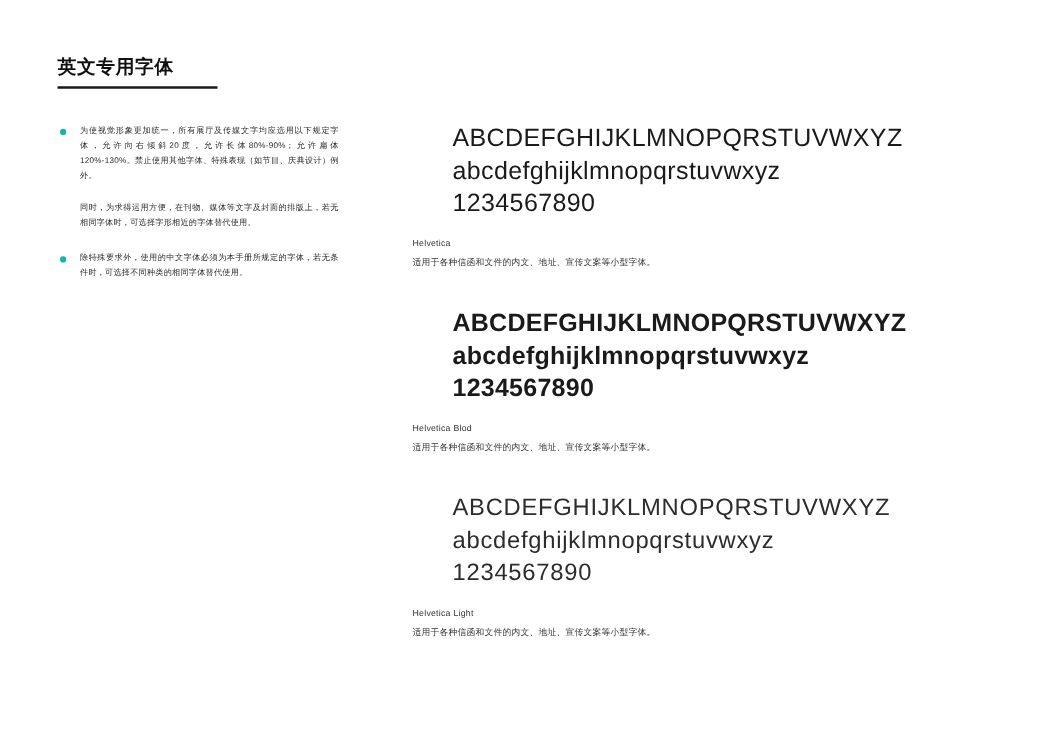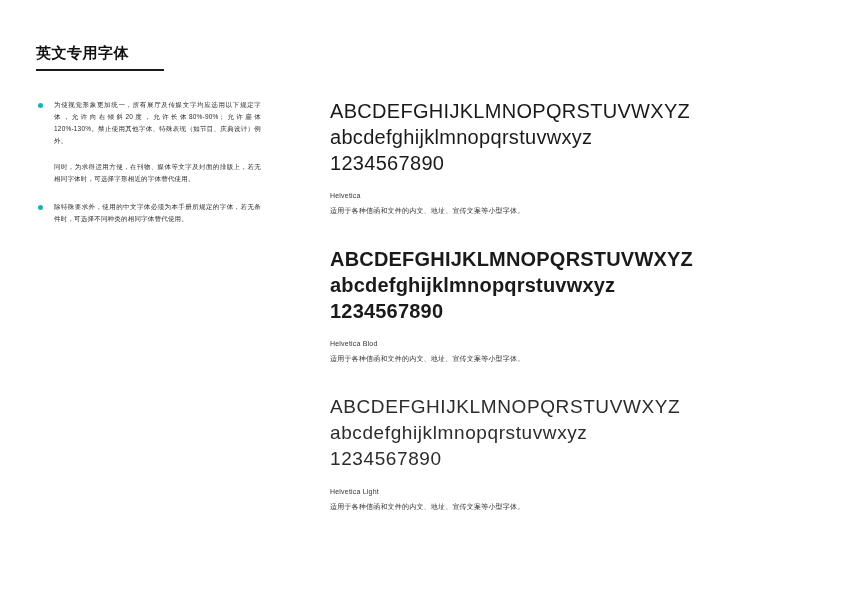--- a/index.html
+++ b/index.html
@@ -16,21 +16,21 @@
   }
   .page {
     position: absolute;
     inset: 0;
     background: #ffffff;
   }
 
   
   .left-col {
     position: absolute;
-    left: 36px;
+    left: 46px;
     top: 44px;
     width: 225px;
   }
   .page-title {
     font-size: 15px;
     font-weight: bold;
     color: #111111;
     letter-spacing: 0.5px;
     margin: 0 0 6px 0;
   }
@@ -77,20 +77,21 @@
     position: absolute;
     left: 330px;
     top: 98px;
     width: 470px;
   }
   .specimen {
     margin-bottom: 30px;
   }
   .spec-lines {
     color: #1a1a1a;
+    margin-left: 32px;
   }
   .spec-line {
     font-size: 20px;
     line-height: 26px;
     letter-spacing: 0.3px;
     white-space: nowrap;
   }
   .specimen.bold .spec-line {
     font-weight: bold;
     font-size: 20px;

